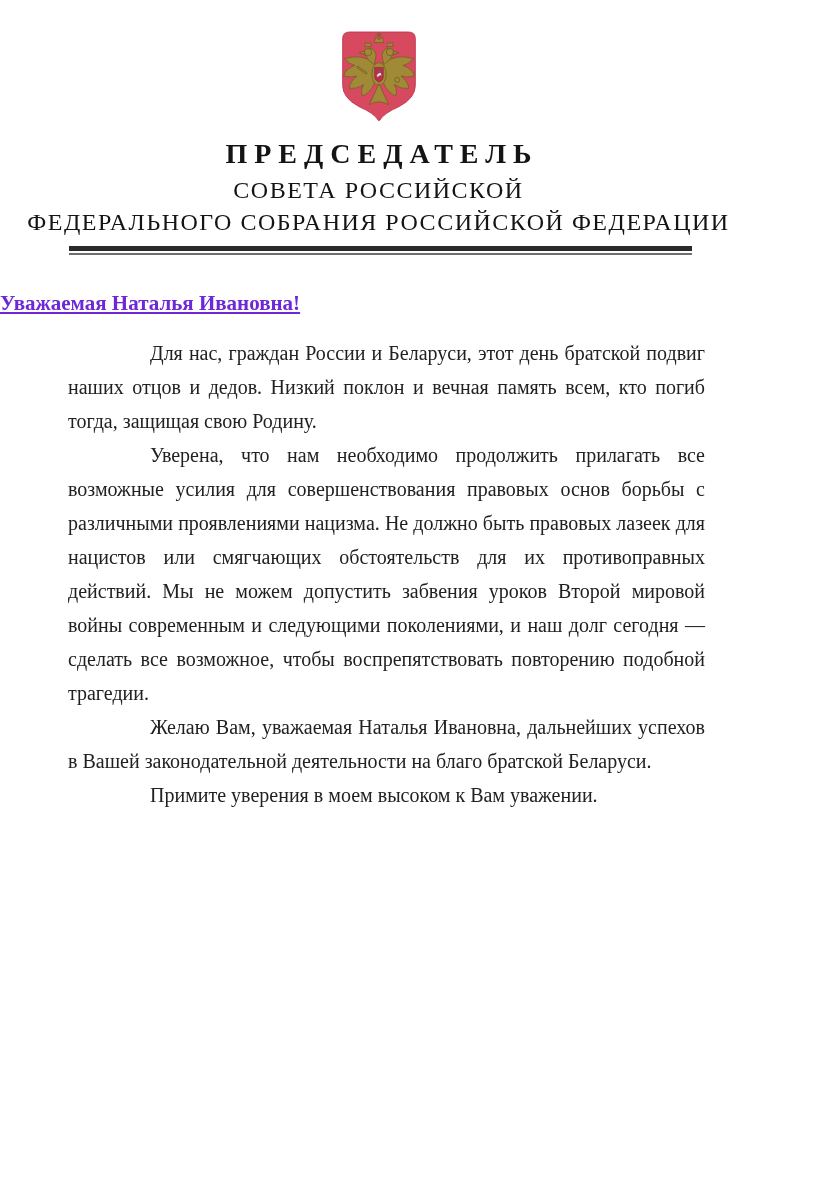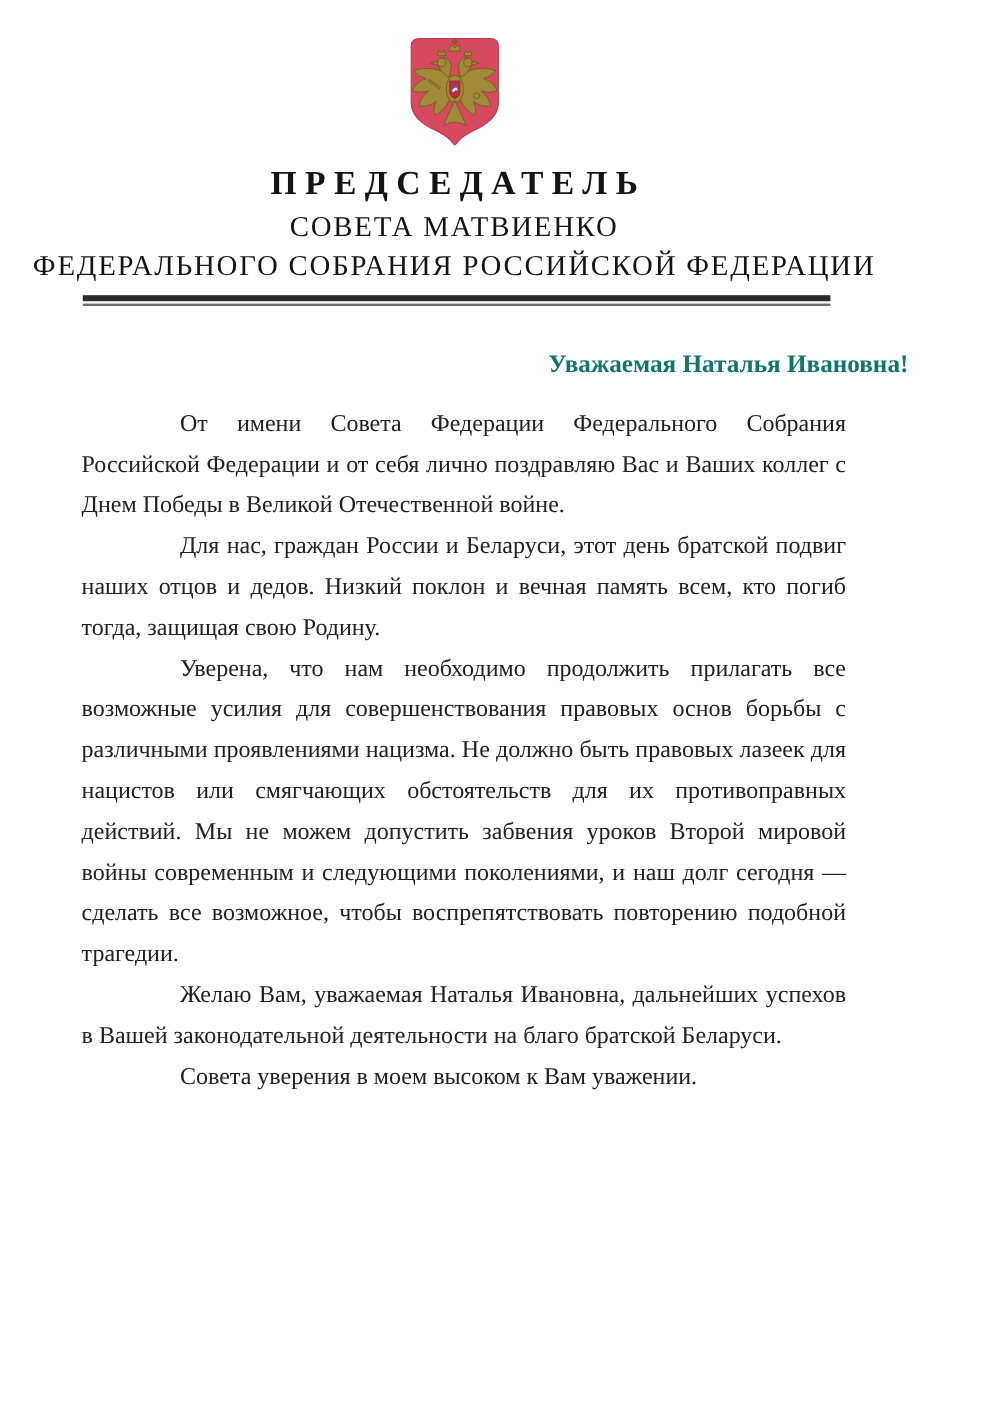--- a/index.html
+++ b/index.html
@@ -38,24 +38,25 @@
     text-align: center;
     font-size: 24px;
     letter-spacing: 1.5px;
     color: #141414;
   }
   .rule { margin: 10px 65px 0 69px; }
   .rule-thick { height: 5px; background: #2a2a2a; }
   .rule-thin { height: 2px; background: #6e6e6e; margin-top: 2px; }
   .salutation {
     margin-top: 36px;
-    text-align: right;
+    text-align: left;
     font-weight: bold;
     font-size: 21px;
-    color: #0f766e;
+    color: #6d28d9;
+    text-decoration: underline;
   }
   .body-text {
     margin: 20px 52px 0 68px;
     font-size: 20px;
     line-height: 34px;
     text-align: justify;
   }
   .body-text p { margin: 0; text-indent: 82px; }
   .signature {
     position: absolute;
@@ -105,32 +106,31 @@
         <rect x="21" y="43" width="12" height="1.6" transform="rotate(35 27 44)"></rect>
       </g>
 
       <path d="M40.5,41 L49.5,41 L49.5,51 Q49.5,54.5 45,56.5 Q40.5,54.5 40.5,51 Z" fill="#b93046" stroke="#8d2336" stroke-width="0.6"></path>
       <path d="M42.5,50 Q44,46 47,47 L47.5,49.5 Q45,48.5 44,51 Z" fill="#e9e9f2"></path>
       <circle cx="45.6" cy="45.6" r="1.2" fill="#4a66b0"></circle>
     </svg>
   </div>
 
   <div class="lh-title">ПРЕДСЕДАТЕЛЬ</div>
-  <div class="lh-sub1">СОВЕТА МАТВИЕНКО</div>
+  <div class="lh-sub1">СОВЕТА РОССИЙСКОЙ</div>
   <div class="lh-sub2">ФЕДЕРАЛЬНОГО СОБРАНИЯ РОССИЙСКОЙ ФЕДЕРАЦИИ</div>
 
   <div class="rule">
     <div class="rule-thick"></div>
     <div class="rule-thin"></div>
   </div>
 
   <div class="salutation">Уважаемая Наталья Ивановна!</div>
 
   <div class="body-text">
-    <p>От имени Совета Федерации Федерального Собрания Российской Федерации и от себя лично поздравляю Вас и Ваших коллег с Днем Победы в Великой Отечественной войне.</p>
     <p>Для нас, граждан России и Беларуси, этот день братской подвиг наших отцов и дедов. Низкий поклон и вечная память всем, кто погиб тогда, защищая свою Родину.</p>
     <p>Уверена, что нам необходимо продолжить прилагать все возможные усилия для совершенствования правовых основ борьбы с различными проявлениями нацизма. Не должно быть правовых лазеек для нацистов или смягчающих обстоятельств для их противоправных действий. Мы не можем допустить забвения уроков Второй мировой войны современным и следующими поколениями, и наш долг сегодня — сделать все возможное, чтобы воспрепятствовать повторению подобной трагедии.</p>
     <p>Желаю Вам, уважаемая Наталья Ивановна, дальнейших успехов в Вашей законодательной деятельности на благо братской Беларуси.</p>
-    <p>Совета уверения в моем высоком к Вам уважении.</p>
+    <p>Примите уверения в моем высоком к Вам уважении.</p>
   </div>
 
 
 </div>
 
 </body></html>

